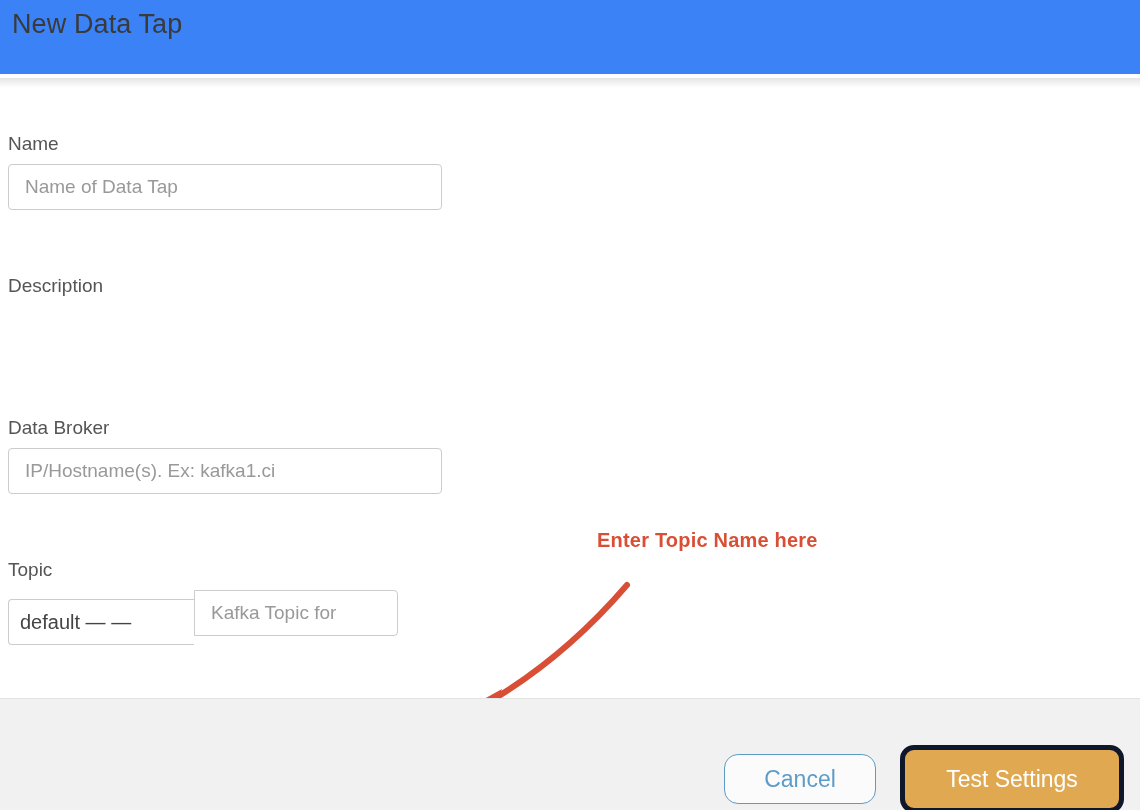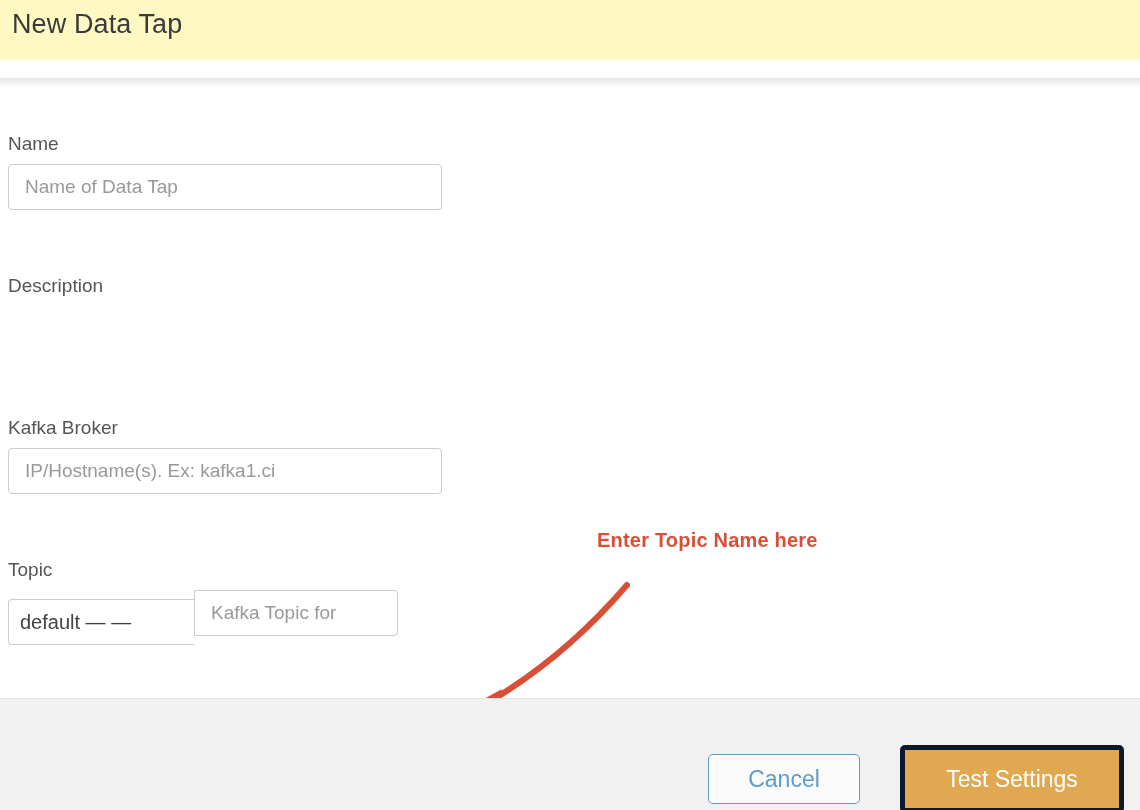--- a/index.html
+++ b/index.html
@@ -14,22 +14,22 @@
     overflow: hidden;
     position: relative;
   }
 
   
   .modal-header {
     position: absolute;
     left: 0;
     top: 0;
     width: 1140px;
-    height: 60px;
-    background: #fef9c3;
+    height: 74px;
+    background: #3b82f6;
     box-sizing: border-box;
   }
   .modal-title {
     position: absolute;
     left: 12px;
     top: -9px;
     font-size: 27px;
     color: #3a3a3a;
     font-weight: normal;
     letter-spacing: 0.1px;
@@ -157,27 +157,26 @@
     right: 16px;
     top: 46px;
     display: flex;
     align-items: center;
     gap: 24px;
   }
   .btn {
     box-sizing: border-box;
     font-family: "Liberation Sans", sans-serif;
     font-size: 23px;
-    border-radius: 5px;
+    border-radius: 14px;
     cursor: pointer;
     line-height: 1;
     display: inline-flex;
     align-items: center;
     justify-content: center;
-    margin-left: 16px;
   }
   .btn-cancel {
     width: 152px;
     height: 50px;
     background: #fbfbfb;
     border: 1px solid #5e9cc8;
     color: #5e9cc8;
   }
   .btn-primary {
     width: 224px;
@@ -200,21 +199,21 @@
   <div class="field-group name-group">
     <label class="field-label">Name</label>
     <input class="text-input" type="text" placeholder="Name of Data Tap" style="">
   </div>
 
   <div class="field-group description-group">
     <label class="field-label">Description</label>
   </div>
 
   <div class="field-group broker-group">
-    <label class="field-label">Kafka Broker</label>
+    <label class="field-label">Data Broker</label>
     <input class="text-input" type="text" placeholder="IP/Hostname(s). Ex: kafka1.ci" style="">
   </div>
 
   <div class="field-group topic-group">
     <label class="field-label">Topic</label>
     <div class="input-group">
       <span class="input-group-addon">default — —</span>
       <input class="text-input" type="text" placeholder="Kafka Topic for" style="">
     </div>
   </div>

